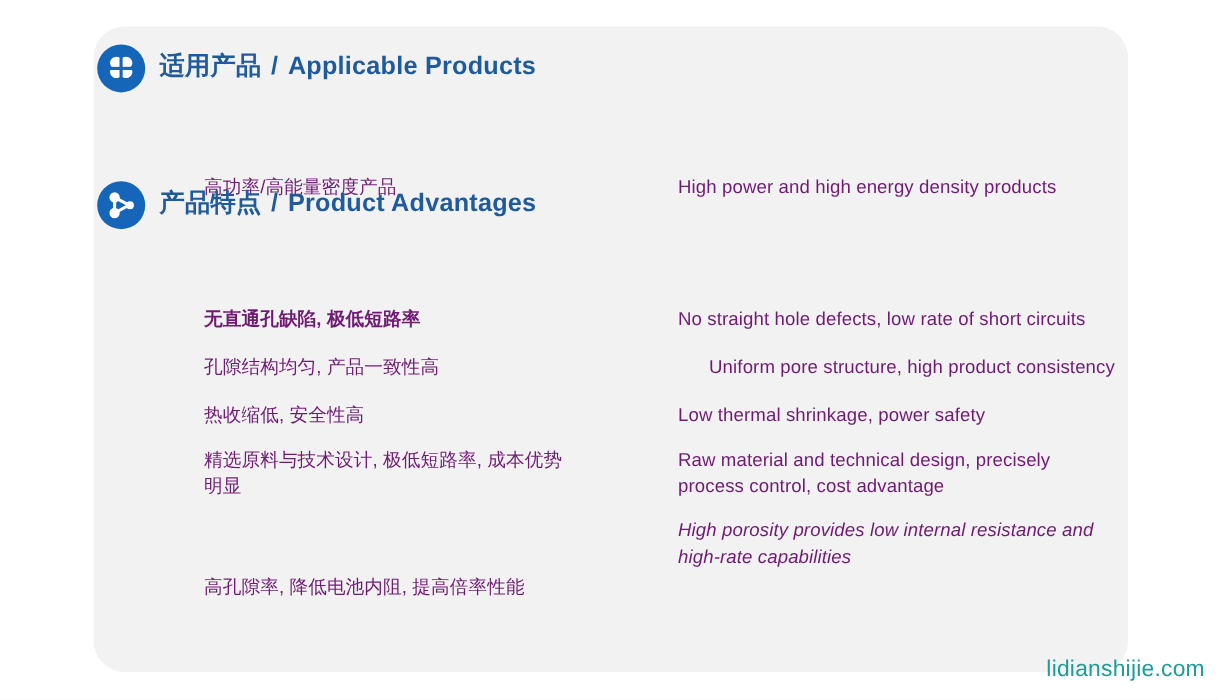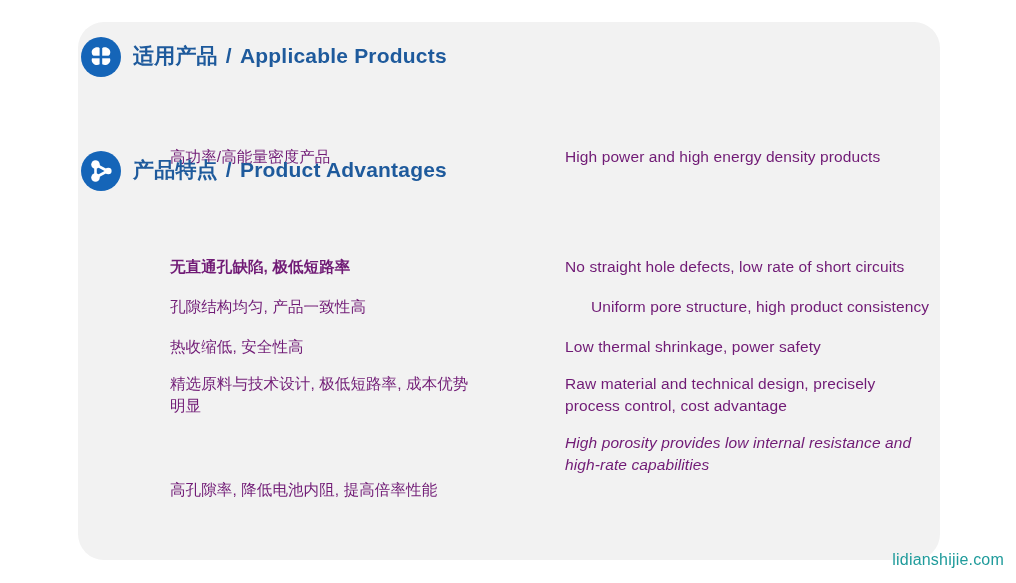--- a/index.html
+++ b/index.html
@@ -103,21 +103,21 @@
     left: 531px;
     width: 390px;
     margin-left: 34px;
   }
 
   
   #watermark {
     position: absolute;
     right: 12px;
     bottom: 14px;
-    font-size: 16px;
+    font-size: 19px;
     color: #1f9b9b;
     letter-spacing: 0.2px;
     font-family: "Liberation Sans", "DejaVu Sans", sans-serif;
   }
 </style>
 </head>
 <body>
 
 <div id="slide">
 

